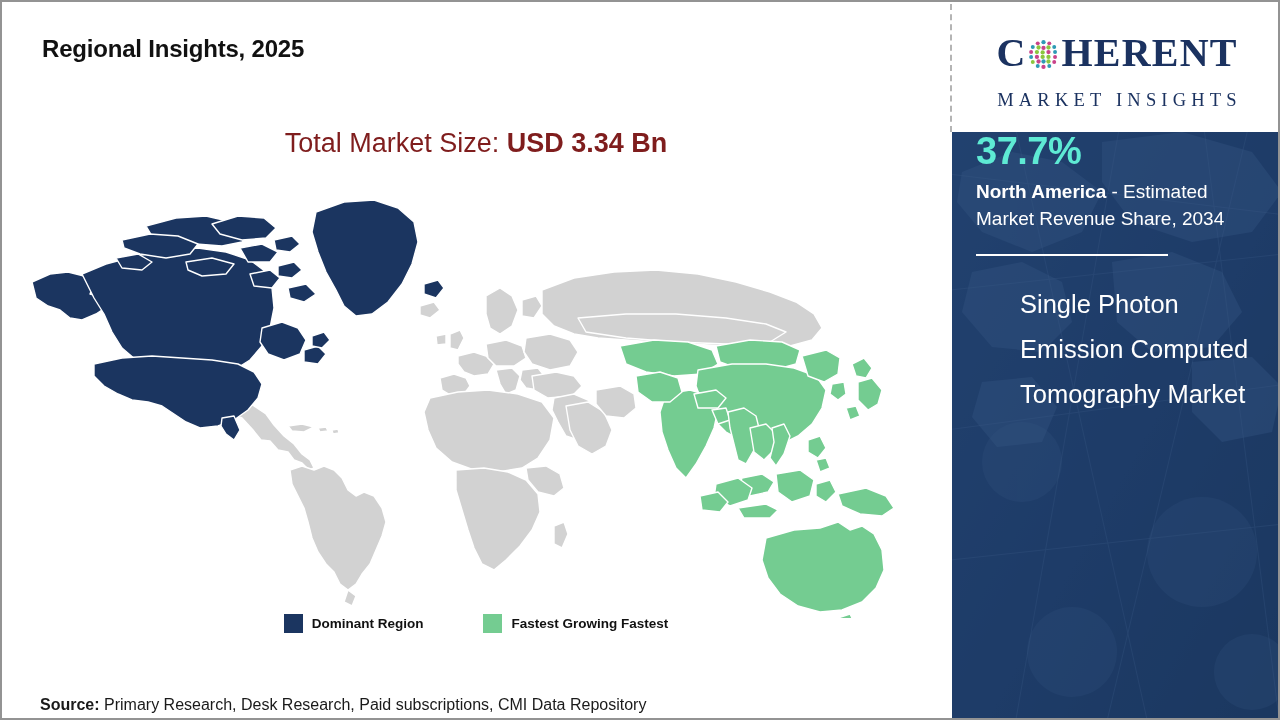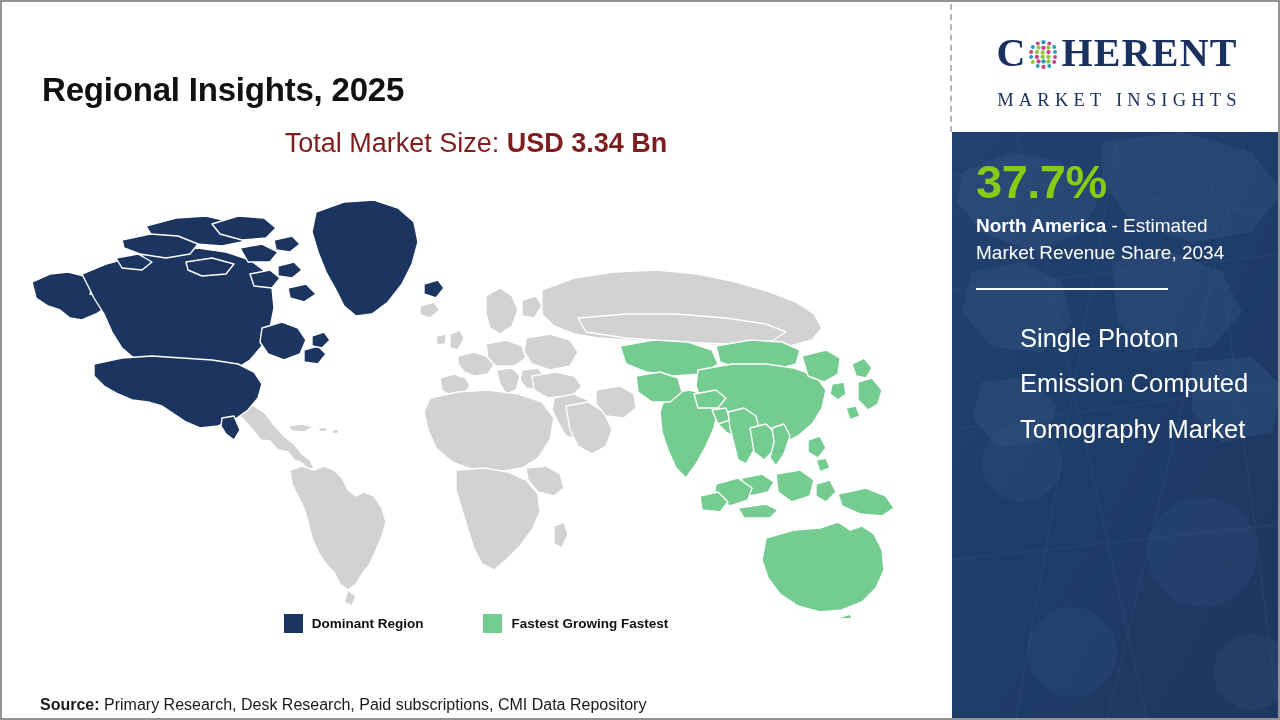--- a/index.html
+++ b/index.html
@@ -28,26 +28,25 @@
     left: 0; top: 0;
     width: 948px;
     height: 720px;
     background: #ffffff;
   }
 
   .page-title {
     position: absolute;
     left: 40px;
     top: 33px;
-    font-size: 33px;
+    font-size: 24px;
     font-weight: bold;
     color: #111111;
     letter-spacing: -0.2px;
     white-space: nowrap;
-    margin-top: 36px;
   }
 
   .market-size {
     position: absolute;
     left: 0;
     top: 126px;
     width: 948px;
     text-align: center;
     font-size: 27px;
     color: #7f1d1d;
@@ -183,24 +182,23 @@
   }
   .stat-panel .bg-texture svg { width: 100%; height: 100%; display: block; }
 
   .stat-inner {
     position: relative;
     z-index: 2;
     padding: 0 24px;
   }
 
   .stat-percent {
-    margin-top: 25px;
-    font-size: 47px;
+    font-size: 38px;
     font-weight: bold;
-    color: #84cc16;
+    color: #5eead4;
     line-height: 1.05;
     letter-spacing: -0.5px;
   }
   .stat-desc {
     margin-top: 7px;
     font-size: 19px;
     color: #ffffff;
     line-height: 1.42;
   }
   .stat-desc .region { font-weight: bold; }

